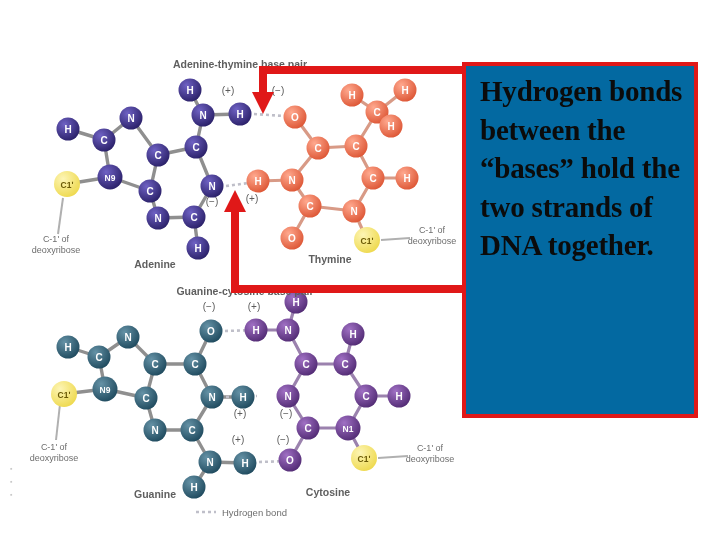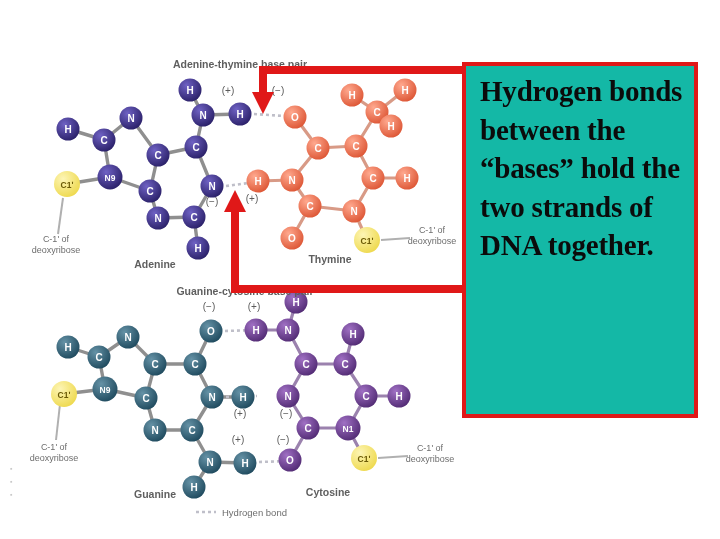--- a/index.html
+++ b/index.html
@@ -10,21 +10,21 @@
     overflow:hidden;
     position:relative;
   }
   #stage{position:absolute;inset:0;width:720px;height:539px;}
   svg.diagram{position:absolute;left:0;top:0;width:720px;height:539px;}
 
   .callout{
     position:absolute;
     left:462px; top:62px;
     width:236px; height:356px;
-    background:#14b8a6;
+    background:#0369a1;
     border:4px solid #e01818;
     box-sizing:border-box;
     z-index:5;
   }
   .callout-text{
     position:absolute;
     left:14px; top:6px;
     width:212px;
     font-family:"Liberation Serif", serif;
     font-weight:bold;

